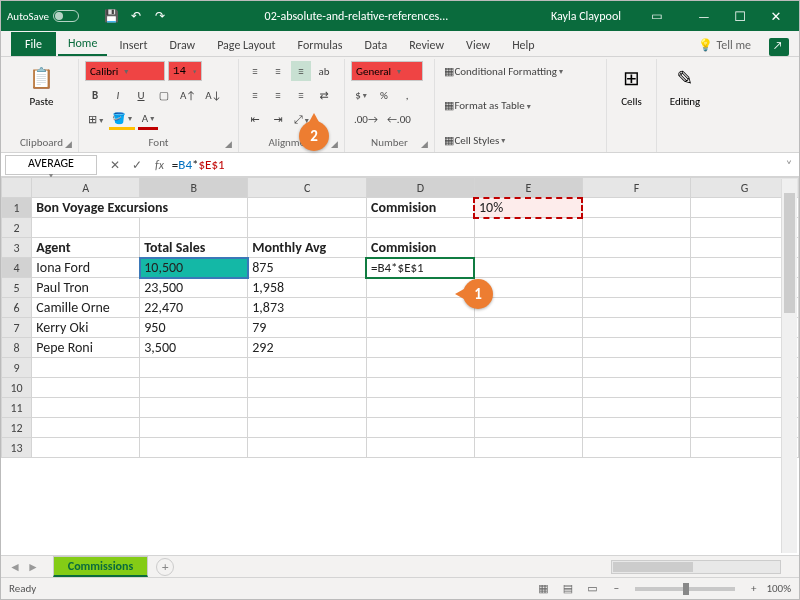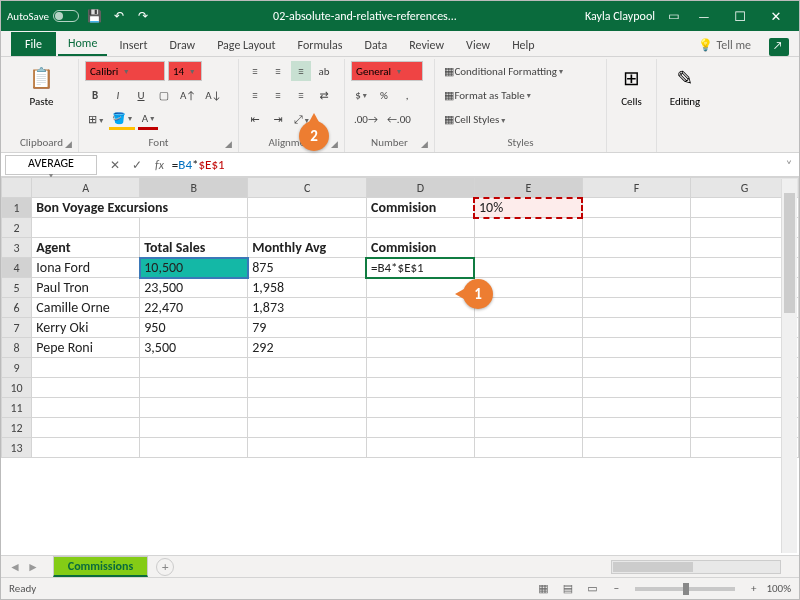--- a/index.html
+++ b/index.html
@@ -1,19 +1,19 @@
 <!DOCTYPE html>
 <html><head>
 <meta charset="utf-8">
 <style>
   * { box-sizing: border-box; margin: 0; padding: 0; font-family: "Segoe UI", Calibri, sans-serif; }
   body { width: 800px; height: 600px; background: #fff; border: 1px solid #bbb; position: relative; overflow: hidden; font-size: 12px; }
 
   
-  .titlebar { height: 30px; background: #0a6b3d; color: #fff; display: flex; align-items: center; padding: 0 6px; gap: 0; }
+  .titlebar { height: 30px; background: #0a6b3d; color: #fff; display: flex; align-items: center; padding: 0 6px; gap: 17px; }
   .titlebar .autosave { display: flex; align-items: center; gap: 4px; font-size: 11px; }
   .toggle { width: 26px; height: 12px; border: 1px solid #fff; border-radius: 7px; position: relative; opacity: .7; }
   .toggle::after { content: ""; width: 8px; height: 8px; background: #fff; border-radius: 50%; position: absolute; left: 1px; top: 1px; }
   .qat { display: flex; gap: 8px; margin-left: 8px; }
   .qat span { width: 16px; height: 16px; display: inline-flex; align-items: center; justify-content: center; }
   .titlebar .filename { flex: 1; text-align: center; font-size: 12px; white-space: nowrap; overflow: hidden; }
   .titlebar .user { font-size: 12px; margin: 0 6px; }
   .winbtns { display: flex; gap: 2px; }
   .winbtns span { width: 34px; height: 20px; display: inline-flex; align-items: center; justify-content: center; font-size: 13px; }
 
@@ -31,21 +31,21 @@
   .ribbon { height: 96px; background: #f3f2f1; border-bottom: 1px solid #d4d4d4; display: flex; padding: 2px 4px 0; font-size: 11px; }
   .group { border-right: 1px solid #e0e0e0; padding: 2px 6px 0; display: flex; flex-direction: column; justify-content: space-between; }
   .group-label { text-align: center; color: #666; font-size: 11px; padding: 2px 0 3px; position: relative; }
   .group-label .launcher { position: absolute; right: 0; bottom: 3px; font-size: 9px; color: #888; }
   .row { display: flex; align-items: center; gap: 3px; margin-bottom: 2px; }
   .btn { height: 20px; min-width: 20px; display: inline-flex; align-items: center; justify-content: center; padding: 0 3px; color: #444; }
   .vbtn { display: flex; flex-direction: column; align-items: center; gap: 2px; padding: 2px 4px; }
   .vbtn .ico { width: 30px; height: 30px; display: flex; align-items: center; justify-content: center; font-size: 20px; }
   .fontbox { border: 1px solid #c8c8c8; background: #ef4444; height: 20px; padding: 0 4px; font-size: 11px; display: inline-flex; align-items: center; gap: 4px; }
   .fontbox.name { width: 80px; }
-  .fontbox.size { width: 34px; }
+  .fontbox.size { width: 34px; font-family: Liberation Mono, monospace; }
   .drop::after { content: "▾"; font-size: 8px; color: #666; margin-left: 2px; }
   .sel { background: #c8e0d2; }
 
   
   .fbar { height: 24px; border-bottom: 1px solid #d4d4d4; display: flex; align-items: center; background: #fff; }
   .namebox { width: 92px; border: 1px solid #c8c8c8; margin: 2px 4px; height: 20px; padding: 0 6px; font-size: 12px; display: flex; align-items: center; justify-content: space-between; flex-direction: column; }
   .fx-btns { display: flex; gap: 2px; padding: 0 4px; color: #666; }
   .fx-btns span { width: 20px; text-align: center; }
   .fx-label { font-style: italic; color: #666; margin: 0 4px; }
   .formula { flex: 1; padding: 0 4px; font-size: 13px; color: #222; }
@@ -212,21 +212,20 @@
   <div class="group" style="width:172px;">
     <div class="row">
         <span class="btn drop">▦ <span>Conditional Formatting</span></span>
       </div>
     <div class="row">
         <span class="btn drop">▦ <span>Format as Table</span></span>
       </div>
     <div class="row">
         <span class="btn drop">▦ <span>Cell Styles</span></span>
       </div>
-    <div class="group-label"><span>Styles</span></div>
   </div>
 
   <div class="group" style="width:50px;">
     <div class="vbtn">
         <span class="ico">⊞</span>
         <span>Cells</span>
       </div>
     <div class="group-label">&nbsp;</div>
   </div>
   <div class="group" style="width:56px;border-right:none;">

